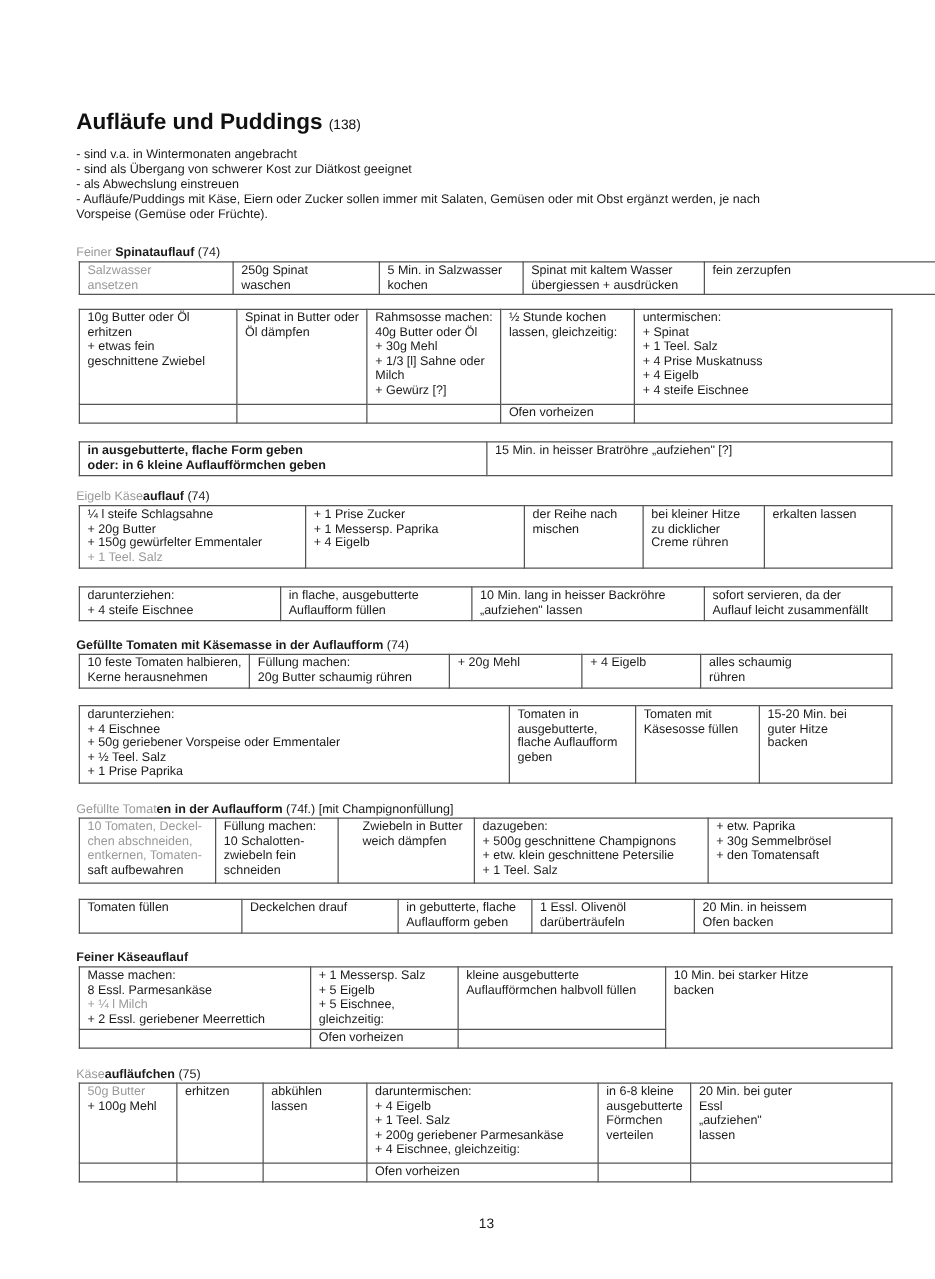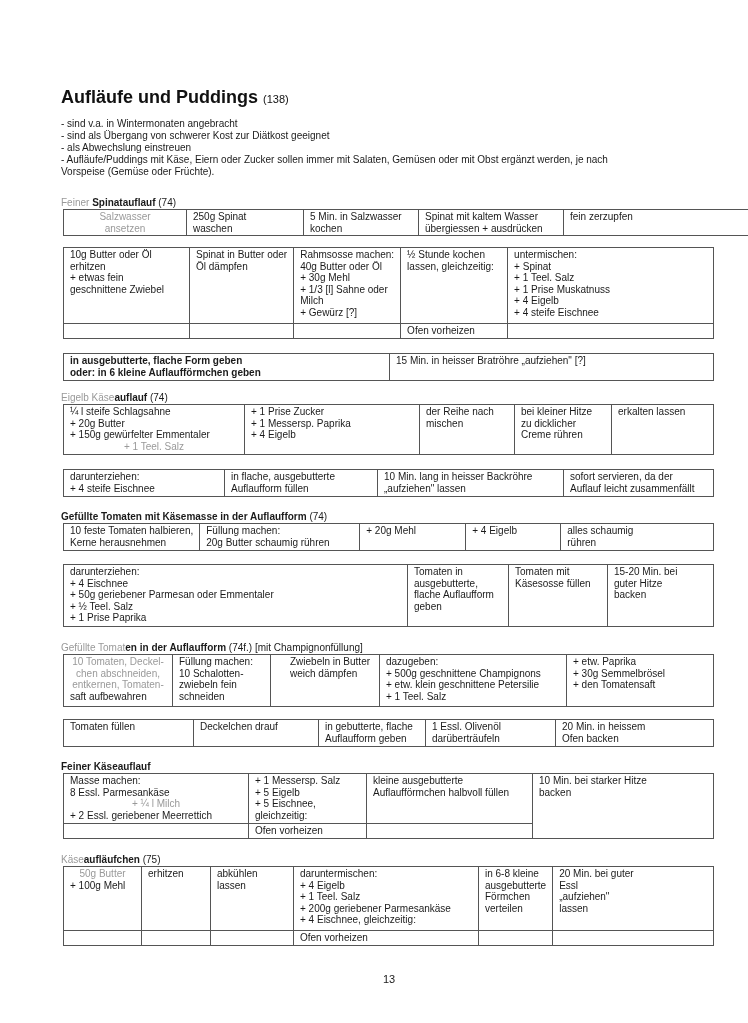--- a/index.html
+++ b/index.html
@@ -7,21 +7,21 @@
          font-family:"Liberation Sans", sans-serif; color:#1a1a1a; }
   h1 { position:absolute; left:61px; top:87px; margin:0; font-size:18px; font-weight:bold; color:#111;text-align:center; }
   h1 .ref { font-size:11px; font-weight:normal; }
   .intro { position:absolute; left:61px; top:118px; width:660px; font-size:10px; line-height:12px; }
   .intro div { white-space:nowrap; }
   .stitle { position:absolute; left:61px; font-size:10px; line-height:12px; white-space:nowrap; }
   .stitle b { font-weight:bold; }
   table { position:absolute; border-collapse:collapse; font-size:10px; line-height:11.5px; }
   td { border:1px solid #555; vertical-align:top; padding:1px 6px 1px 6px; }
   td div { white-space:nowrap; }
-  .faint { color:#999;text-align:center; }
+  .faint { color:#999; }
   .pagenum { position:absolute; left:383px; top:973px; font-size:11px; }
 </style>
 </head>
 <body>
 
 <h1><span>Aufläufe und Puddings</span> <span class="ref">(138)</span></h1>
 
 <div class="intro">
   <div>- sind v.a. in Wintermonaten angebracht</div>
   <div>- sind als Übergang von schwerer Kost zur Diätkost geeignet</div>
@@ -78,21 +78,21 @@
           <div>+ Gewürz [?]</div>
         </td>
     <td style="width:94px;">
           <div>½ Stunde kochen</div>
           <div>lassen, gleichzeitig:</div>
         </td>
     <td>
           <div>untermischen:</div>
           <div>+ Spinat</div>
           <div>+ 1 Teel. Salz</div>
-          <div>+ 1 Prise Muskatnuss</div>
+          <div>+ 4 Prise Muskatnuss</div>
           <div>+ 4 Eigelb</div>
           <div>+ 4 steife Eischnee</div>
         </td>
   </tr>
   <tr style="height:14px;">
     <td></td>
     <td></td>
     <td></td>
     <td>
           <div>Ofen vorheizen</div>
@@ -192,21 +192,21 @@
         </td>
   </tr>
 </tbody>
   </table>
 <table style="left:63px; top:564px; width:651px;">
   <tbody>
       <tr style="height:62px;">
     <td style="width:331px;">
           <div>darunterziehen:</div>
           <div>+ 4 Eischnee</div>
-          <div>+ 50g geriebener Parmesan oder Emmentaler</div>
+          <div>+ 50g geriebener Vorspeise oder Emmentaler</div>
           <div>+ ½ Teel. Salz</div>
           <div>+ 1 Prise Paprika</div>
         </td>
     <td style="width:88px;">
           <div>Tomaten in</div>
           <div>ausgebutterte,</div>
           <div>flache Auflaufform</div>
           <div>geben</div>
         </td>
     <td style="width:86px;">

